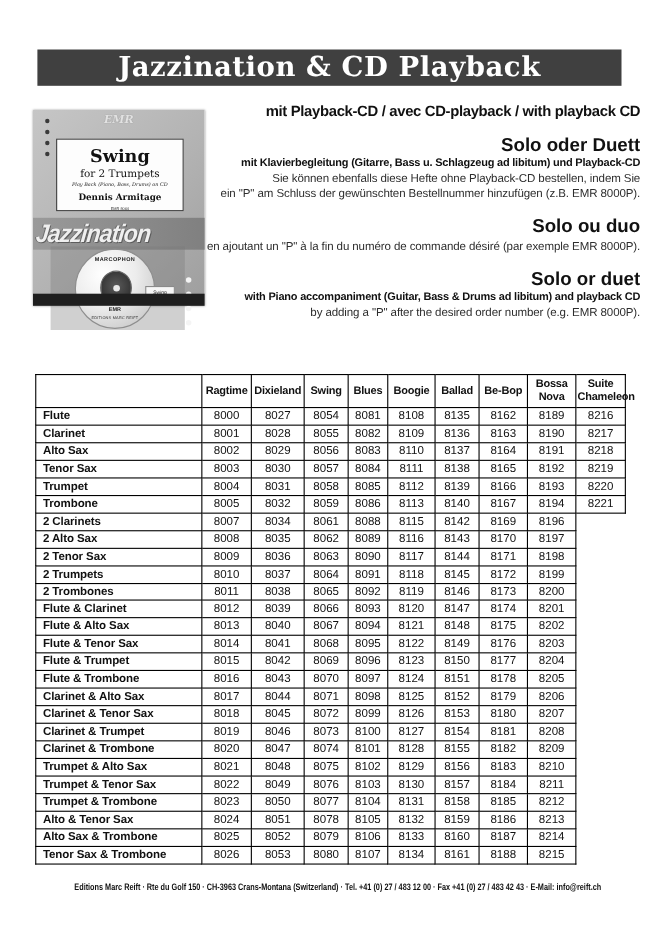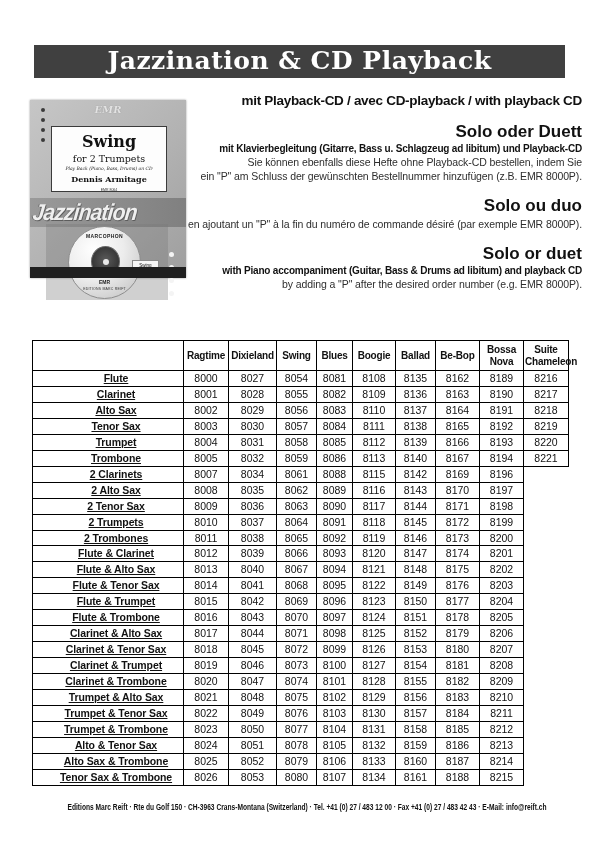--- a/index.html
+++ b/index.html
@@ -83,21 +83,21 @@
   table.orders {
     position:absolute; left:32px; top:340px; width:536px; height:446px;
     border-collapse:collapse; table-layout:fixed;
   }
   table.orders th {
     border:1px solid #000; font-size:10px; font-weight:bold;
     text-align:center; vertical-align:middle; line-height:12px; letter-spacing:-0.2px;
     height:30px; padding:0 1px;
   }
   table.orders td { border:1px solid #000; font-size:10.5px; height:14px; line-height:13px; }
-  table.orders td.inst { font-weight:bold; text-align:center; padding-left:16px; letter-spacing:-0.1px;text-decoration:underline; }
+  table.orders td.inst { font-weight:bold; text-align:left; padding-left:6px; letter-spacing:-0.1px; }
   table.orders td.num { text-align:center; padding:0; }
   table.orders td.ghost, table.orders th.ghost { border:none; }
 
   
   .footer-wrap { position:absolute; left:0; top:796px; width:600px; text-align:right; }
   .footer {
     display:inline-block; font-size:8.5px; font-weight:bold; white-space:nowrap;
     transform:scaleX(.78); transform-origin:center; letter-spacing:0;
   }
 </style>

